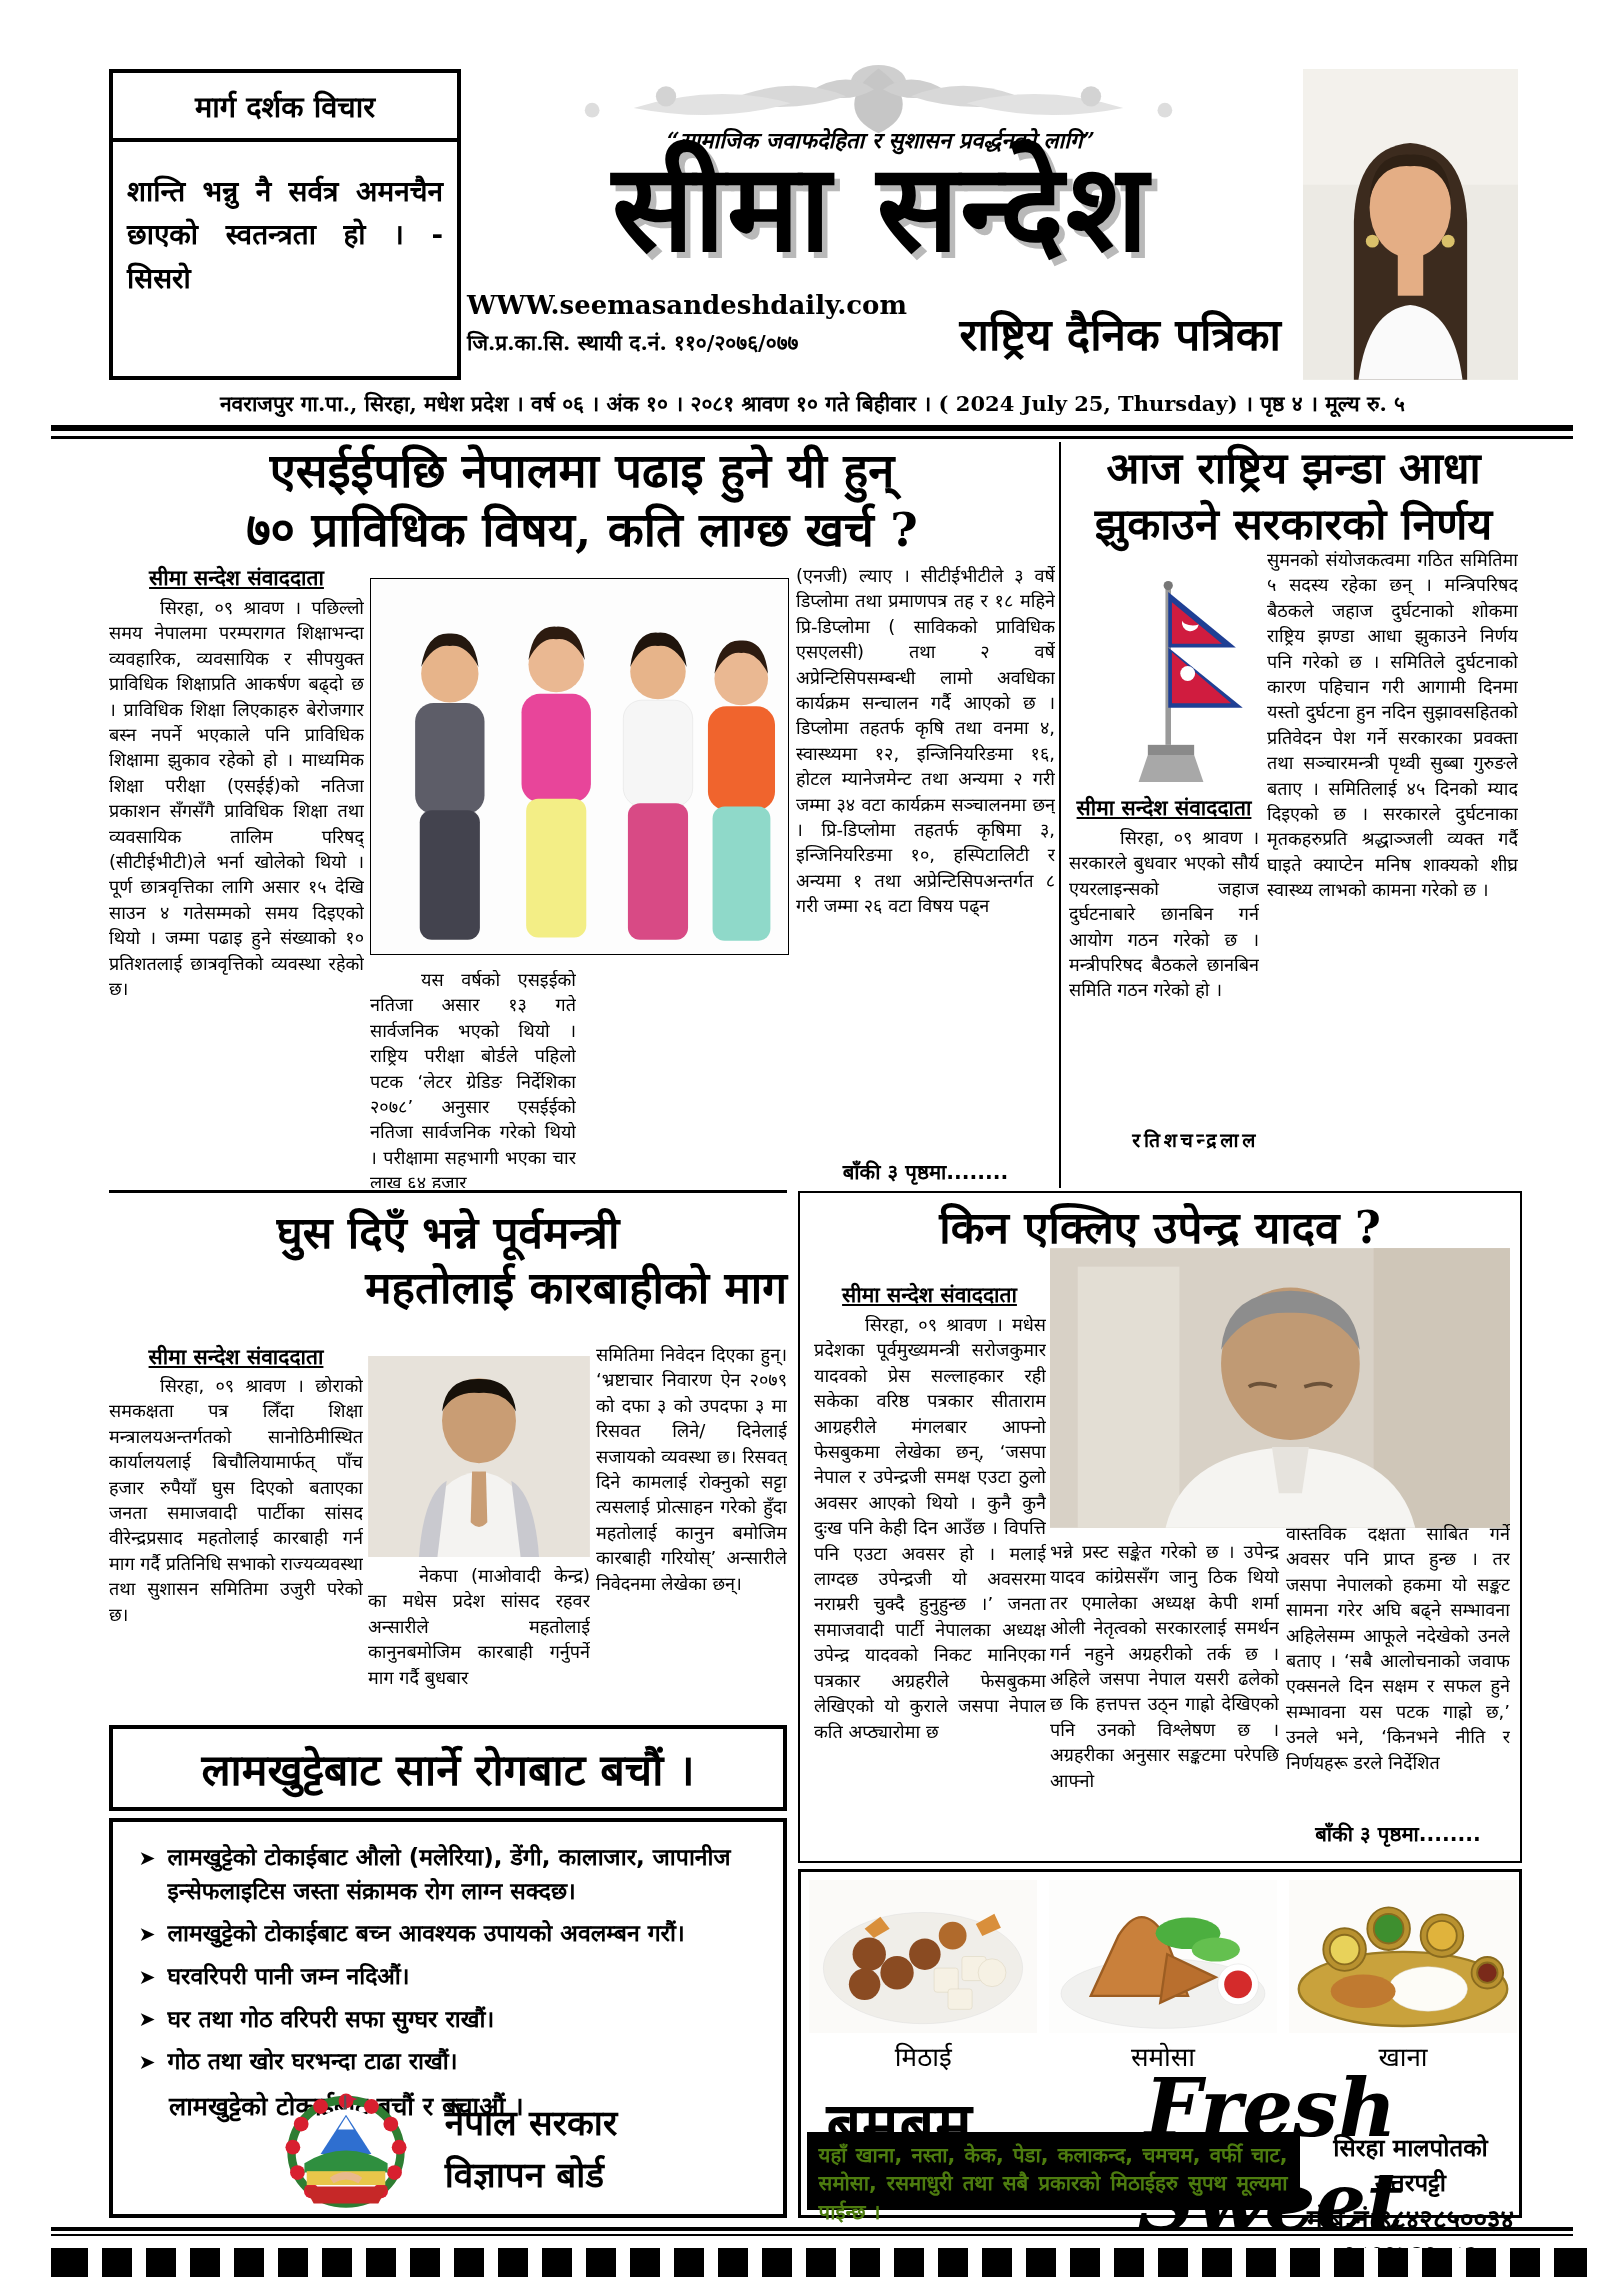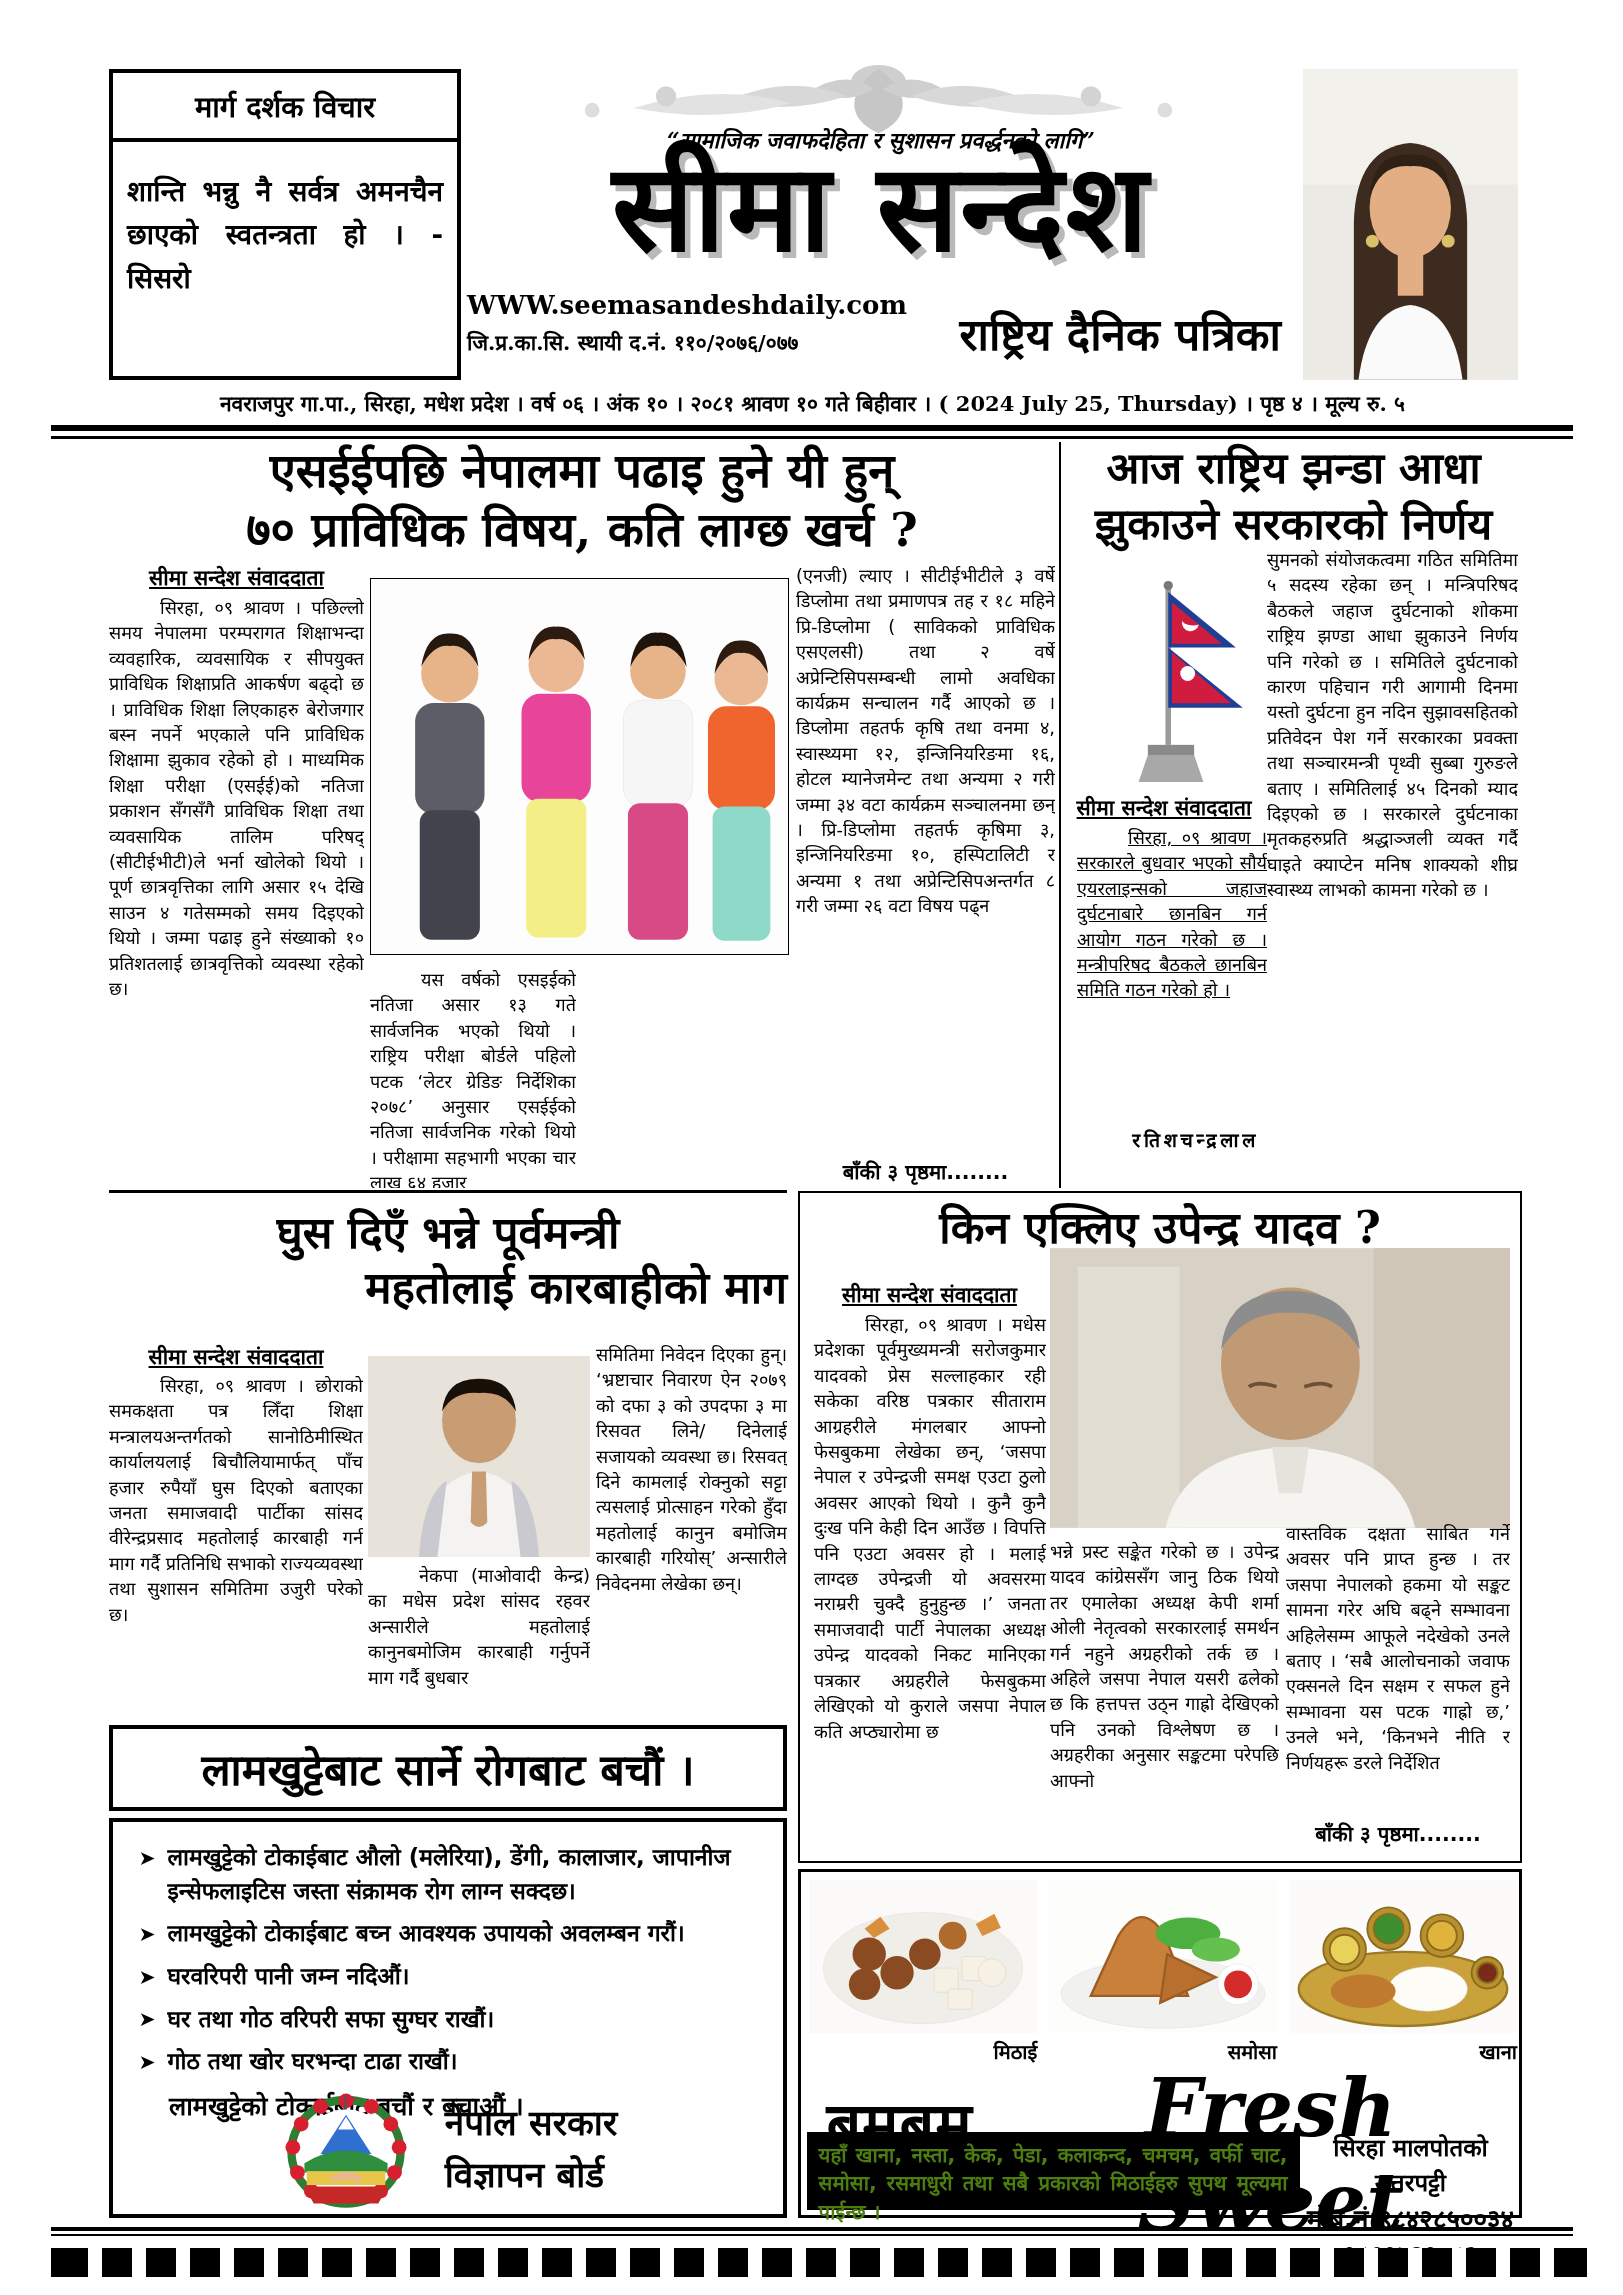--- a/index.html
+++ b/index.html
@@ -53,21 +53,21 @@
   .psa-body{left:109px;top:1818px;width:678px;height:400px;border:4.6px solid #000;box-sizing:border-box;overflow:hidden;}
   .psa-list{margin:19.4px 14px 0 25.4px;padding:0;list-style:none;}
   .psa-list li{display:flex;gap:12px;margin-bottom:9.3px;font-size:23px;font-weight:600;line-height:1.45;}
   .psa-arrow{flex:0 0 auto;font-size:20.4px;padding-top:2.8px;}
   .psa-closing{margin:2.8px 0 0 56px;font-size:25.4px;font-weight:700;}
   .gov-row{position:absolute;left:0;bottom:2.8px;width:100%;display:flex;justify-content:center;align-items:center;gap:32px;}
   .gov-text{font-size:35px;font-weight:700;line-height:1.5;}
   
   .ad{left:798px;top:1869px;width:724px;height:349px;border:3.7px solid #000;box-sizing:border-box;}
   .ad-fig{top:8.3px;width:228px;height:153px;overflow:hidden;}
-  .ad-label{top:166px;width:228px;text-align:right;font-size:20px;font-weight:700;}
+  .ad-label{top:166px;width:228px;text-align:center;font-size:26px;font-weight:400;}
   .brand-np{left:25.4px;top:209px;font-size:61px;font-weight:700;letter-spacing:0.9px;}
   .brand-en{left:229px;top:189px;width:481px;text-align:center;font-size:80px;font-style:italic;font-weight:700;
             font-family:"DejaVu Serif",serif;}
   .ad-desc{left:5.6px;bottom:4.6px;width:493px;height:78px;background:#000;color:#4d7c0f;font-size:20.4px;font-weight:700;
            line-height:1.4;padding:8.3px 12px;box-sizing:border-box;text-align:justify;}
   .ad-addr{left:504px;top:259px;width:211px;text-align:center;font-size:24px;font-weight:700;line-height:1.45;}
   .ad-phone{font-size:26px;font-weight:700;line-height:1.4;}
   
   .foot-rule{left:51px;top:2227px;width:1522px;height:2.8px;border-top:4.6px solid #000;border-bottom:2.8px solid #000;box-sizing:content-box;}
   .filmstrip{left:51px;top:2248px;width:1522px;height:29px;
@@ -178,21 +178,21 @@
           <path d="M192 160 L192 270 L320 270 Z" fill="#d01c3f"></path>
           <path d="M214 92 a18 18 0 0 0 36 8 a24 14 0 0 1-36-8Z" fill="#fff"></path>
           <circle cx="226" cy="206" r="16" fill="#fff"></circle>
         </g>
         <rect x="140" y="360" width="100" height="22" fill="#8a8a8a"></rect>
         <path d="M120 440 L260 440 L240 382 L140 382 Z" fill="#a8a8a8"></path>
       </svg>
     </div>
 
     <div class="abs byline" style="left:0;top:351px;width:190px;">सीमा सन्देश संवाददाता</div>
-    <div class="abs coltxt indent" style="left:8px;top:383px;width:190px;height:296px;text-decoration:underline;">सिरहा, ०९ श्रावण । सरकारले बुधवार भएको सौर्य एयरलाइन्सको जहाज दुर्घटनाबारे छानबिन गर्न आयोग गठन गरेको छ ।  मन्त्रीपरिषद बैठकले छानबिन समिति गठन गरेको हो ।</div>
+    <div class="abs coltxt indent" style="left:0;top:383px;width:190px;height:296px;">सिरहा, ०९ श्रावण । सरकारले बुधवार भएको सौर्य एयरलाइन्सको जहाज दुर्घटनाबारे छानबिन गर्न आयोग गठन गरेको छ ।  मन्त्रीपरिषद बैठकले छानबिन समिति गठन गरेको हो ।</div>
     <div class="abs signature" style="left:0;top:684px;width:190px;">रतिशचन्द्रलाल</div>
     <div class="abs coltxt" style="left:198px;top:105px;width:251px;height:640px;">सुमनको संयोजकत्वमा गठित समितिमा ५ सदस्य रहेका छन् । मन्त्रिपरिषद बैठकले जहाज दुर्घटनाको शोकमा राष्ट्रिय झण्डा आधा झुकाउने निर्णय पनि गरेको छ ।  समितिले दुर्घटनाको कारण पहिचान गरी आगामी दिनमा यस्तो दुर्घटना हुन नदिन सुझावसहितको प्रतिवेदन पेश गर्ने सरकारका प्रवक्ता तथा सञ्चारमन्त्री पृथ्वी सुब्बा गुरुङले बताए । समितिलाई ४५ दिनको म्याद दिइएको छ ।  सरकारले दुर्घटनाका मृतकहरुप्रति श्रद्धाञ्जली व्यक्त गर्दै घाइते क्याप्टेन मनिष शाक्यको शीघ्र स्वास्थ्य लाभको कामना गरेको छ ।</div>
   </div>
 
   <div class="abs hrule" style="left:109px;top:1190px;width:678px;"></div>
 
   <div class="abs ghus">
     <div class="abs headline serif" style="top:2.8px;">घुस दिएँ भन्ने पूर्वमन्त्री</div>
     <div class="abs headline serif" style="top:58px;text-align:right;">महतोलाई कारबाहीको माग</div>
     <div class="abs byline" style="left:0;top:139px;width:254px;">सीमा सन्देश संवाददाता</div>

